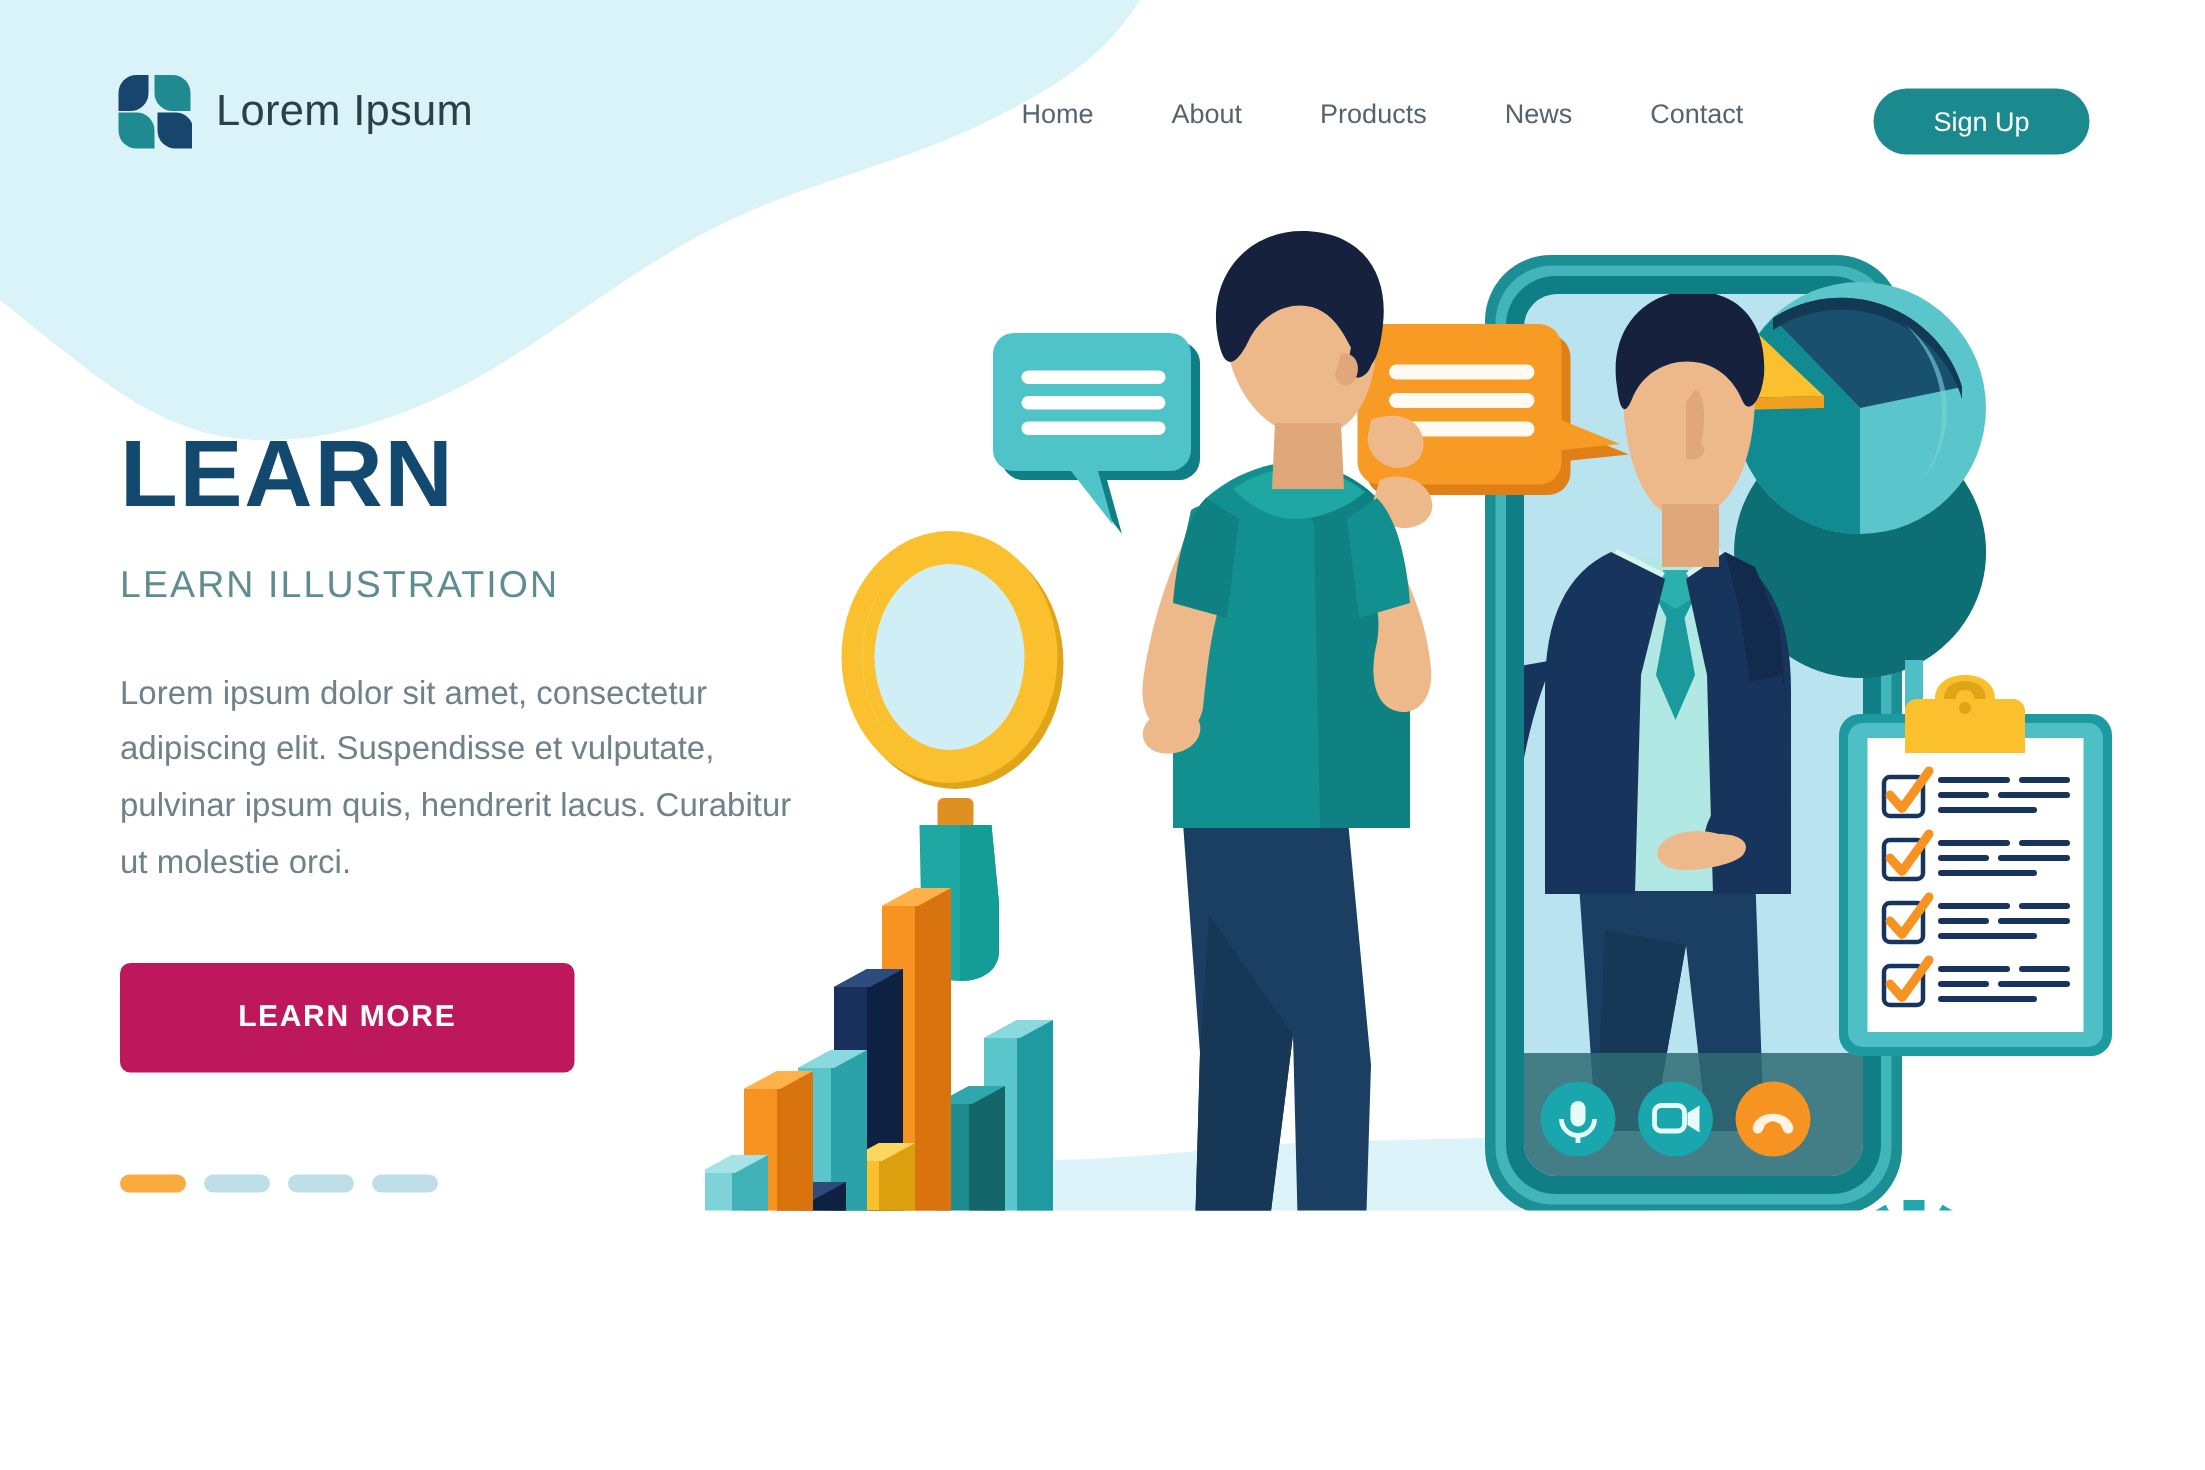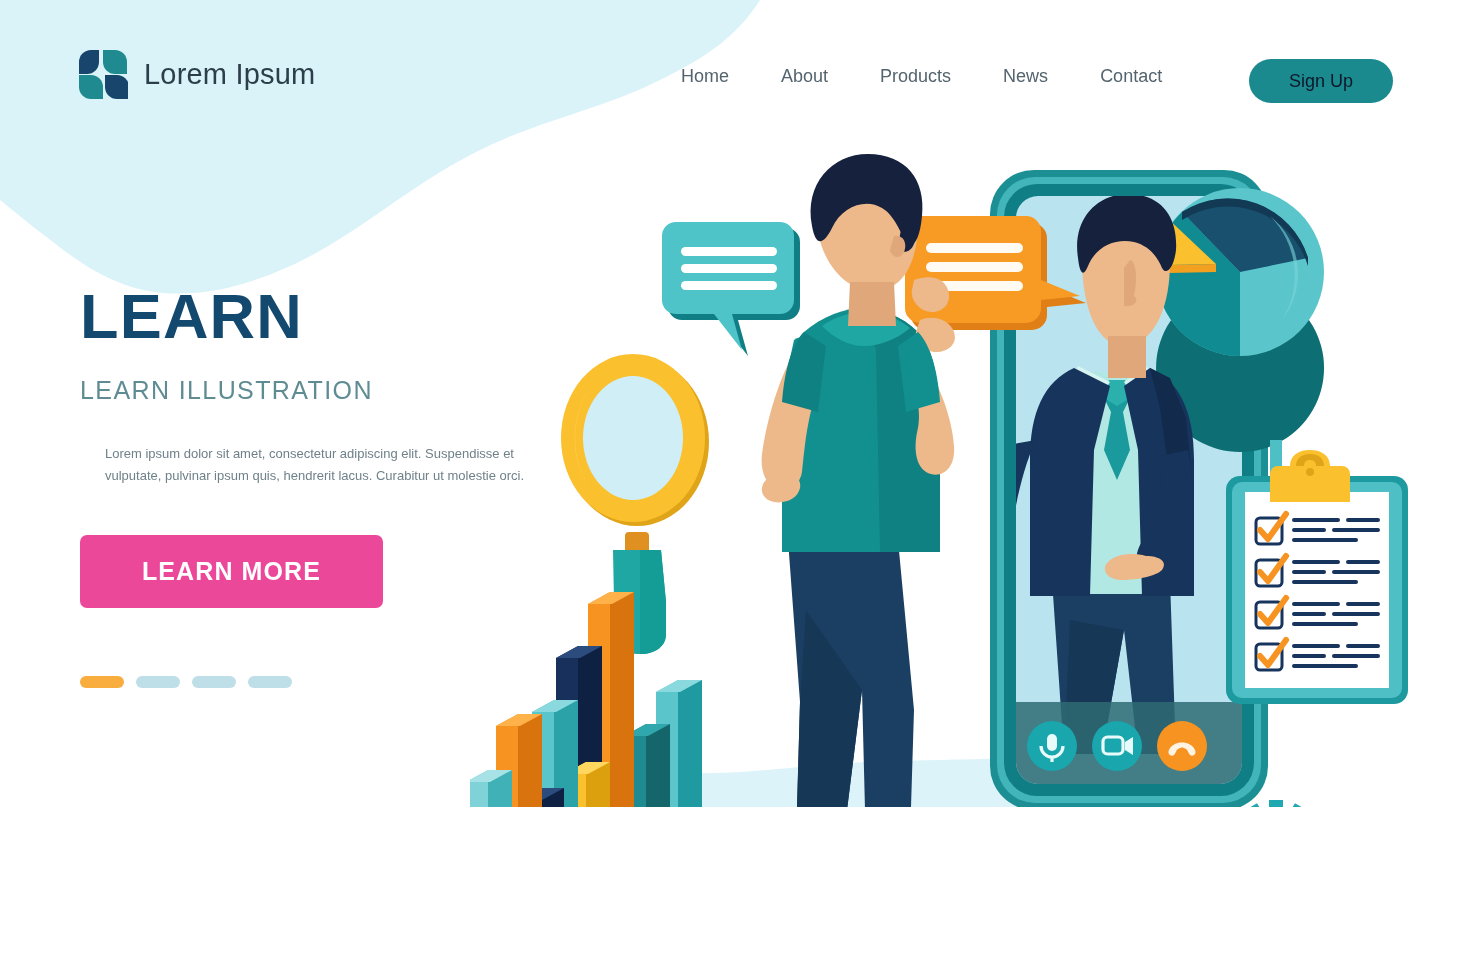--- a/index.html
+++ b/index.html
@@ -19,34 +19,34 @@
   .header { position:absolute; top:0; left:0; width:1470px; height:160px; z-index:20;
             display:flex; align-items:flex-start; }
   .brand { position:absolute; left:78px; top:48px; display:flex; align-items:center; gap:16px; }
   .logo-mark { width:50px; height:53px; display:block; }
   .brand-name { font-size:29px; color:#2c3e4a; letter-spacing:.2px; font-weight:400; white-space:nowrap; }
 
   .nav { position:absolute; left:655px; top:66px; display:flex; align-items:center; gap:0; }
   .nav-item { font-size:18px; color:#54646e; padding:0 26px; white-space:nowrap; cursor:pointer; }
   .signup-btn {
     position:absolute; left:1249px; top:59px; width:144px; height:44px;
-    background:#1a8a8f; border-radius:22px; color:#0f172a; font-size:18px;
+    background:#1a8a8f; border-radius:22px; color:#ffffff; font-size:18px;
     display:flex; align-items:center; justify-content:center; cursor:pointer; border:none;
     font-family:"Liberation Sans", sans-serif;
   }
 
   
   .copy { position:absolute; left:80px; top:287px; width:470px; z-index:15; }
   .headline { font-size:63px; line-height:.93; font-weight:700; color:#13496e; letter-spacing:1.2px; }
   .headline span { display:block; }
   .subhead { margin-top:30px; font-size:25px; letter-spacing:1.4px; color:#5f8c92; font-weight:400; }
-  .body-copy { margin-top:38px; font-size:13px; line-height:1.72; color:#6f8189;margin-left:25px; }
+  .body-copy { margin-top:38px; font-size:22px; line-height:1.72; color:#6f8189; }
   .cta-btn {
-    margin-top:48px; width:303px; height:73px; background:#ec4899; border:none; border-radius:7px;
-    color:#fff; font-size:25px; font-weight:700; letter-spacing:1.1px; cursor:pointer;
+    margin-top:48px; width:303px; height:73px; background:#be185d; border:none; border-radius:7px;
+    color:#fff; font-size:20px; font-weight:700; letter-spacing:1.1px; cursor:pointer;
     font-family:"Liberation Sans", sans-serif;
   }
   .dots { margin-top:68px; display:flex; gap:12px; }
   .dot { width:44px; height:12px; border-radius:6px; background:#bfdfe8; cursor:pointer; }
   .dot.active { background:#f9ad3f; }
 
   
   .illus { position:absolute; left:470px; top:150px; width:1000px; height:830px; z-index:10; }
 </style>
 </head>

